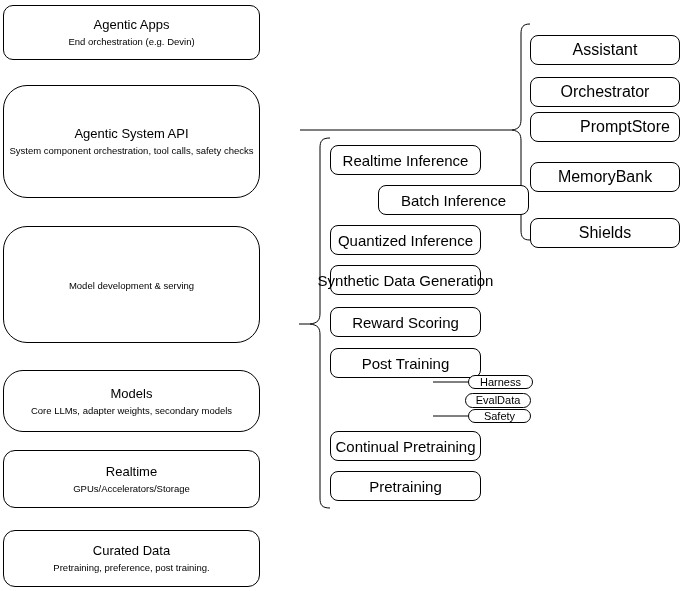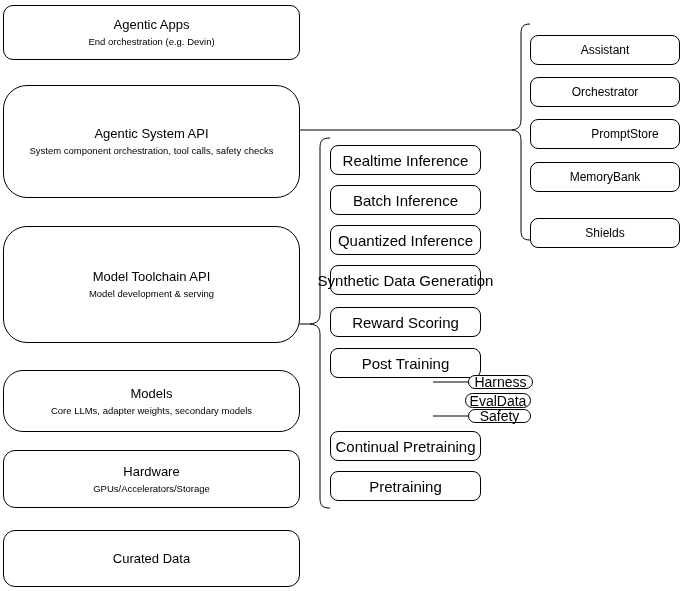--- a/index.html
+++ b/index.html
@@ -15,21 +15,21 @@
   svg.overlay {
     position: absolute;
     left: 0; top: 0;
     width: 682px; height: 591px;
     pointer-events: none;
   }
   .rbox {
     position: absolute;
     box-sizing: border-box;
     left: 3px;
-    width: 297px;
+    width: 257px;
     border: 1px solid #000000;
     background: #ffffff;
     display: flex;
     flex-direction: column;
     align-items: center;
     justify-content: center;
     text-align: center;
   }
   .rbox .title { font-size: 13px; line-height: 16px; }
   .rbox .subtitle { font-size: 9.5px; line-height: 13px; margin-top: 2px; }
@@ -42,31 +42,31 @@
     border: 1px solid #000000;
     border-radius: 8px;
     background: #ffffff;
     display: flex;
     align-items: center;
     justify-content: center;
     text-align: center;
     font-size: 15px;
     white-space: nowrap;
   }
-  .sbox.rcol { left: 530px; width: 150px; font-size: 12px; }
+  .sbox.rcol { left: 530px; width: 150px; font-size: 16px; }
   .pill {
     position: absolute;
     box-sizing: border-box;
     border: 1px solid #000000;
     border-radius: 8px;
     background: #ffffff;
     display: flex;
     align-items: center;
     justify-content: center;
-    font-size: 14px;
+    font-size: 11px;
     line-height: 1;
     white-space: nowrap;
     z-index: 3;
   }
 </style>
 </head>
 <body>
 
 <div class="canvas">
 
@@ -88,50 +88,50 @@
     <div class="title">Agentic Apps</div>
     <div class="subtitle">End orchestration (e.g. Devin)</div>
   </div>
 
   <div class="rbox" style="top:85px; height:113px; border-radius:24px;">
     <div class="title">Agentic System API</div>
     <div class="subtitle">System component orchestration, tool calls, safety checks</div>
   </div>
 
   <div class="rbox" style="top:226px; height:117px; border-radius:24px;">
-    <div class="title">Model Toolchain API</div>
     <div class="subtitle">Model development &amp; serving</div>
   </div>
 
   <div class="rbox" style="top:370px; height:62px; border-radius:20px;">
     <div class="title">Models</div>
     <div class="subtitle">Core LLMs, adapter weights, secondary models</div>
   </div>
 
   <div class="rbox" style="top:450px; height:58px; border-radius:12px;">
-    <div class="title">Hardware</div>
+    <div class="title">Realtime</div>
     <div class="subtitle">GPUs/Accelerators/Storage</div>
   </div>
 
   <div class="rbox" style="top:530px; height:57px; border-radius:12px;">
     <div class="title">Curated Data</div>
+    <div class="subtitle">Pretraining, preference, post training.</div>
   </div>
 
   <div class="sbox" style="top:145px;">Realtime Inference</div>
-  <div class="sbox" style="top:185px;">Batch Inference</div>
+  <div class="sbox" style="top:185px;margin-left:48px;">Batch Inference</div>
   <div class="sbox" style="top:225px;">Quantized Inference</div>
   <div class="sbox" style="top:265px;">Synthetic Data Generation</div>
   <div class="sbox" style="top:307px;">Reward Scoring</div>
   <div class="sbox" style="top:348px;">Post Training</div>
   <div class="sbox" style="top:431px;">Continual Pretraining</div>
   <div class="sbox" style="top:471px;">Pretraining</div>
 
   <div class="pill" style="left:468px; top:375px; width:65px; height:14px;">Harness</div>
   <div class="pill" style="left:465px; top:393px; width:66px; height:15px;">EvalData</div>
   <div class="pill" style="left:468px; top:409px; width:63px; height:14px;">Safety</div>
 
   <div class="sbox rcol" style="top:35px;">Assistant</div>
   <div class="sbox rcol" style="top:77px;">Orchestrator</div>
-  <div class="sbox rcol" style="top:119px;padding-left:40px;">PromptStore</div>
+  <div class="sbox rcol" style="top:112px;padding-left:40px;">PromptStore</div>
   <div class="sbox rcol" style="top:162px;">MemoryBank</div>
   <div class="sbox rcol" style="top:218px;">Shields</div>
 
 </div>
 
 </body></html>

